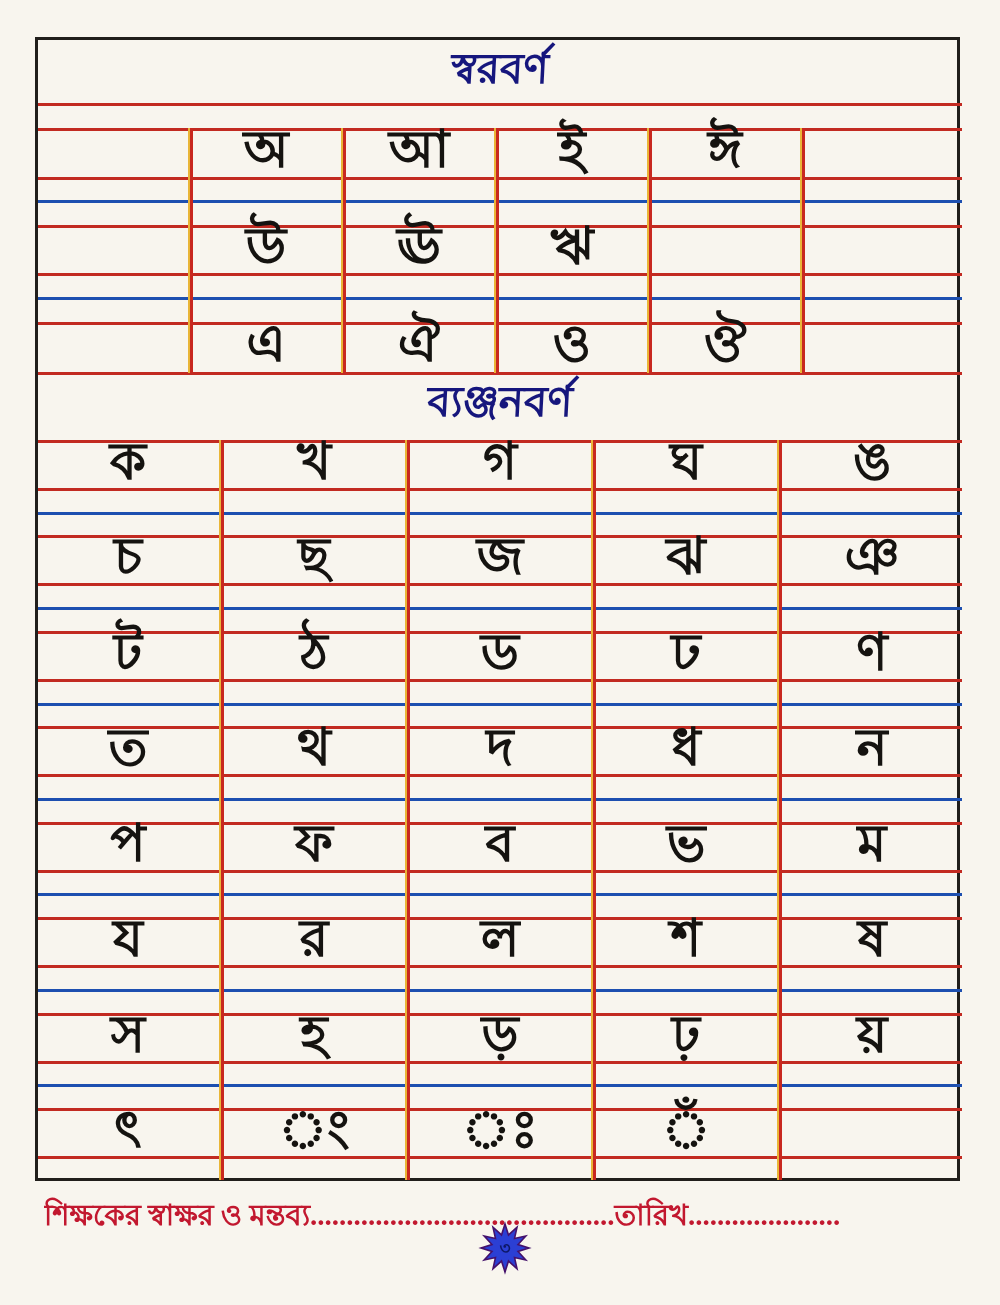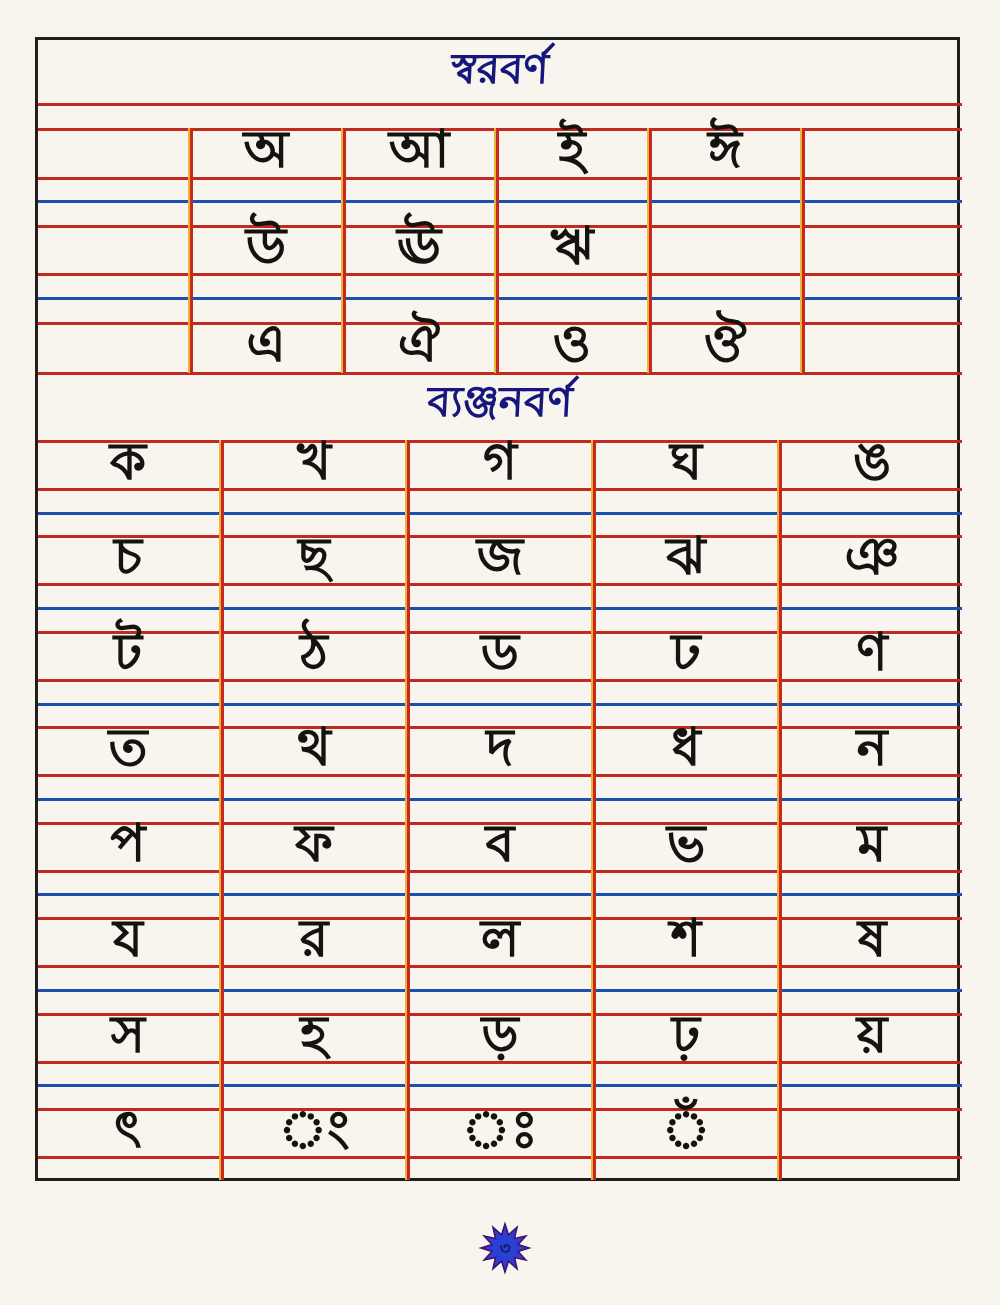--- a/index.html
+++ b/index.html
@@ -128,18 +128,21 @@
       <div class="letter" style="left: 234px; width: 160px; top: 1001px; height: 68px;">হ</div>
       <div class="letter" style="left: 420px; width: 160px; top: 1001px; height: 68px;">ড়</div>
       <div class="letter" style="left: 606px; width: 160px; top: 1001px; height: 68px;">ঢ়</div>
       <div class="letter" style="left: 792px; width: 160px; top: 1001px; height: 68px;">য়</div>
       <div class="letter" style="left: 48px; width: 160px; top: 1096px; height: 68px;">ৎ</div>
       <div class="letter" style="left: 234px; width: 160px; top: 1096px; height: 68px;">ং</div>
       <div class="letter" style="left: 420px; width: 160px; top: 1096px; height: 68px;">ঃ</div>
       <div class="letter" style="left: 606px; width: 160px; top: 1096px; height: 68px;">ঁ</div>
     </div>
 
+  <div class="footer">
+    <span>শিক্ষকের স্বাক্ষর ও মন্তব্য</span><span>..........................................</span><span>তারিখ</span><span>.....................</span>
+  </div>
 
   <svg class="star-wrap" viewBox="0 0 70 70">
     <polygon id="starburst" fill="#2b3fd4" stroke="#44116b" stroke-width="1.6" points="35.00,11.00 38.49,21.96 47.00,14.22 44.55,25.45 55.78,23.00 48.04,31.51 59.00,35.00 48.04,38.49 55.78,47.00 44.55,44.55 47.00,55.78 38.49,48.04 35.00,59.00 31.51,48.04 23.00,55.78 25.45,44.55 14.22,47.00 21.96,38.49 11.00,35.00 21.96,31.51 14.22,23.00 25.45,25.45 23.00,14.22 31.51,21.96"></polygon>
     <text class="star-num" x="35" y="41" text-anchor="middle">৩</text>
   </svg>
 </div>
 
 </body></html>

